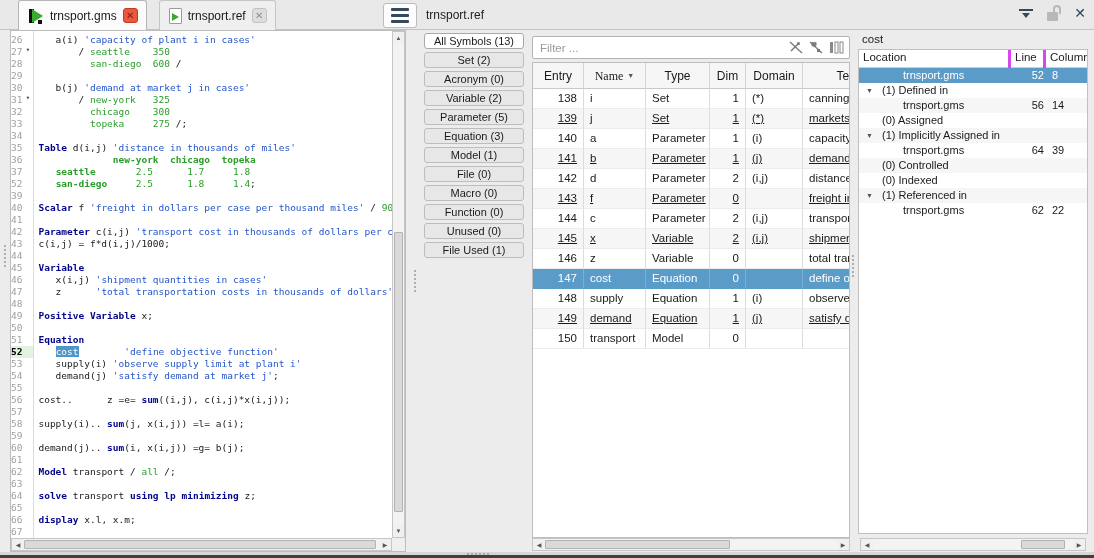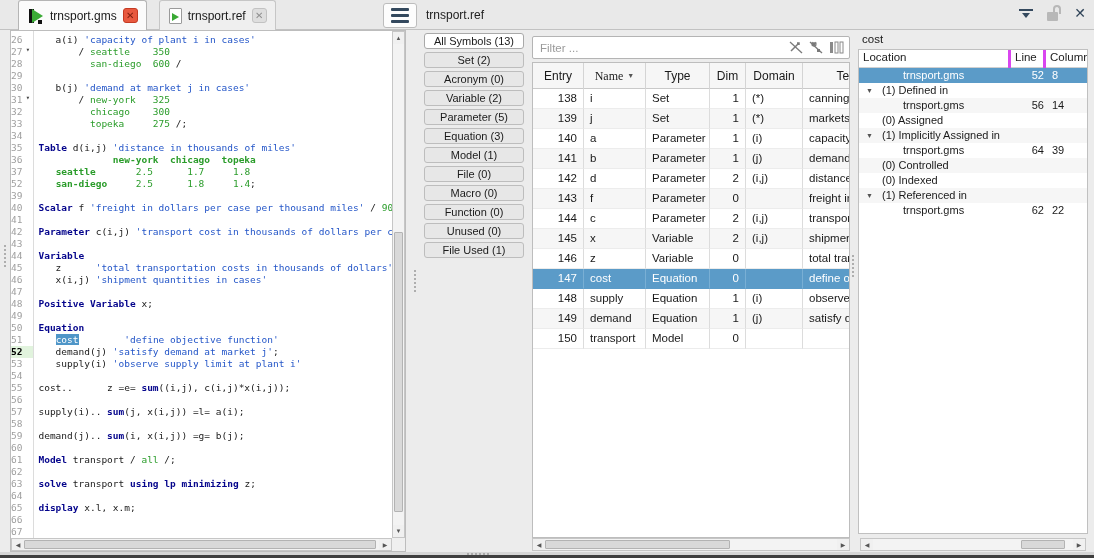--- a/index.html
+++ b/index.html
@@ -92,21 +92,21 @@
   .fic { width:17px; height:15px; margin-left:3px; position:relative; }
   .fic svg { position:absolute; left:0; top:0; }
   .symtable { position:absolute; left:532px; top:32px; width:318px; height:476px; background:#fff;
     border:1px solid #bdbdbd; overflow:hidden; }
   .thead { display:flex; height:26px; background:#f6f6f6; border-bottom:1px solid #c9c9c9;
     font-size:12px; color:#1a1a1a; width:360px; }
   .th { display:flex; align-items:center; justify-content:center; gap:4px;
     border-right:1px solid #d4d4d4; height:26px; }
   .th .sort { font-size:7px; color:#555; }
   .trow { display:flex; height:20px; font-size:11.5px; width:360px; }
-  .trow.alt { background:#f6f6f6; }
+  .trow.alt { background:#f6f6f6;text-decoration:underline; }
   .trow.sel { background:#5b9bc8; color:#fff; }
   .td { height:20px; line-height:19px; border-right:1px solid #dcdcdc; border-bottom:1px solid #ececec;
     overflow:hidden; white-space:nowrap; padding:0 6px; }
   .trow.sel .td { border-right-color:#79afd4; border-bottom-color:#5b9bc8; }
   .td.r { text-align:right; }
   
   .refpanel { position:absolute; left:858px; top:0; width:230px; height:522px; }
   .ref-symbol { position:absolute; left:4px; top:3px; font-size:11.5px; color:#1a1a1a; }
   .reftable { position:absolute; left:0; top:19px; width:230px; height:485px; background:#fff;
     border:1px solid #c0c0c0; overflow:hidden; }
@@ -362,31 +362,32 @@
             <div class="cl"><span class="tok-p">         </span><span class="tok-e">topeka     275</span><span class="tok-p"> /;</span></div>
             <div class="cl"></div>
             <div class="cl"><span class="tok-k">Table</span><span class="tok-p"> d(i,j) </span><span class="tok-s">'distance in thousands of miles'</span></div>
             <div class="cl"><span class="tok-p">             </span><span class="tok-eb">new-york  chicago  topeka</span></div>
             <div class="cl"><span class="tok-p">   </span><span class="tok-eb">seattle</span><span class="tok-e">       2.5      1.7     1.8</span></div>
             <div class="cl"><span class="tok-p">   </span><span class="tok-eb">san-diego</span><span class="tok-e">     2.5      1.8     1.4</span><span class="tok-p">;</span></div>
             <div class="cl"></div>
             <div class="cl"><span class="tok-k">Scalar</span><span class="tok-p"> f </span><span class="tok-s">'freight in dollars per case per thousand miles'</span><span class="tok-p"> / </span><span class="tok-e">90</span></div>
             <div class="cl"></div>
             <div class="cl"><span class="tok-k">Parameter</span><span class="tok-p"> c(i,j) </span><span class="tok-s">'transport cost in thousands of dollars per case'</span></div>
+            <div class="cl"><span class="tok-p">c(i,j) = f*d(i,j)/1000;</span></div>
             <div class="cl"></div>
             <div class="cl"><span class="tok-k">Variable</span></div>
+            <div class="cl"><span class="tok-p">   x(i,j) </span><span class="tok-s">'shipment quantities in cases'</span></div>
             <div class="cl"><span class="tok-p">   z      </span><span class="tok-s">'total transportation costs in thousands of dollars'</span></div>
-            <div class="cl"><span class="tok-p">   x(i,j) </span><span class="tok-s">'shipment quantities in cases'</span></div>
             <div class="cl"></div>
             <div class="cl"><span class="tok-k">Positive Variable</span><span class="tok-p"> x;</span></div>
             <div class="cl"></div>
             <div class="cl"><span class="tok-k">Equation</span></div>
             <div class="cl"><span class="tok-p">   </span><span class="tok-hl">cost</span><span class="tok-p">        </span><span class="tok-s">'define objective function'</span></div>
+            <div class="cl"><span class="tok-p">   supply(i) </span><span class="tok-s">'observe supply limit at plant i'</span></div>
             <div class="cl"><span class="tok-p">   demand(j) </span><span class="tok-s">'satisfy demand at market j'</span><span class="tok-p">;</span></div>
-            <div class="cl"><span class="tok-p">   supply(i) </span><span class="tok-s">'observe supply limit at plant i'</span></div>
             <div class="cl"></div>
             <div class="cl"><span class="tok-p">cost..      z =e= </span><span class="tok-k">sum</span><span class="tok-p">((i,j), c(i,j)*x(i,j));</span></div>
             <div class="cl"></div>
             <div class="cl"><span class="tok-p">supply(i).. </span><span class="tok-k">sum</span><span class="tok-p">(j, x(i,j)) =l= a(i);</span></div>
             <div class="cl"></div>
             <div class="cl"><span class="tok-p">demand(j).. </span><span class="tok-k">sum</span><span class="tok-p">(i, x(i,j)) =g= b(j);</span></div>
             <div class="cl"></div>
             <div class="cl"><span class="tok-k">Model</span><span class="tok-p"> transport / </span><span class="tok-e">all</span><span class="tok-p"> /;</span></div>
             <div class="cl"></div>
             <div class="cl"><span class="tok-k">solve</span><span class="tok-p"> transport </span><span class="tok-k">using</span><span class="tok-p"> </span><span class="tok-k">lp</span><span class="tok-p"> </span><span class="tok-k">minimizing</span><span class="tok-p"> z;</span></div>

